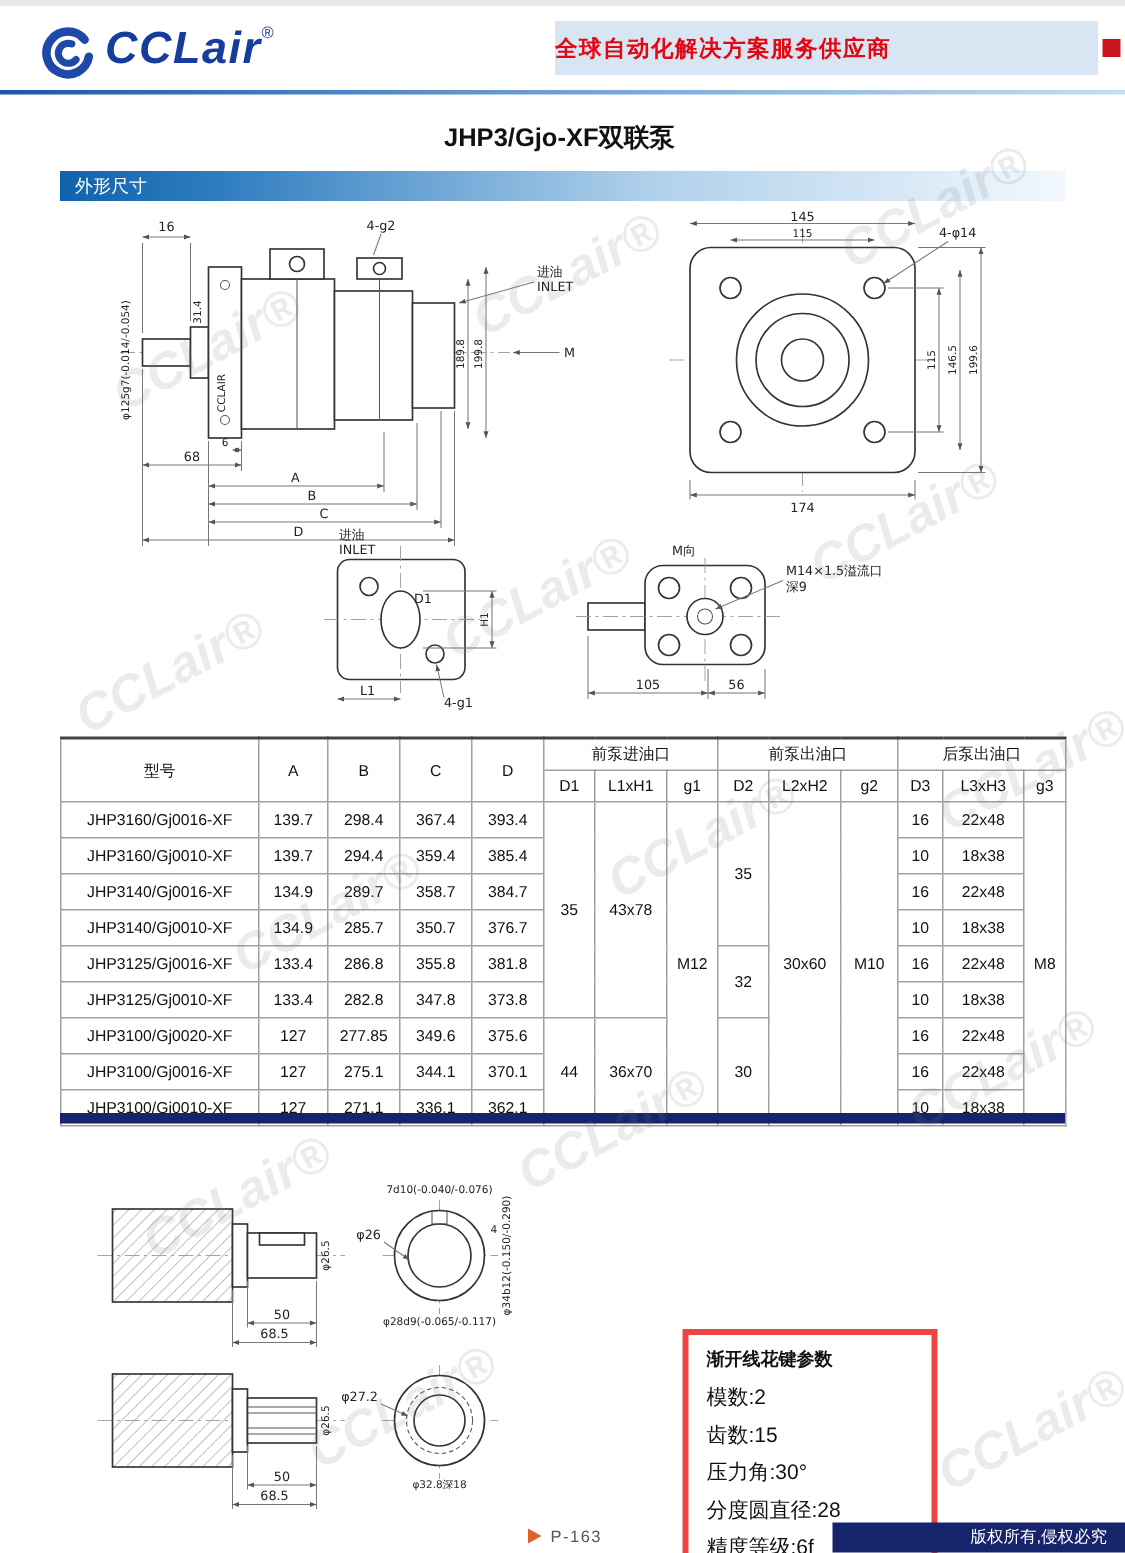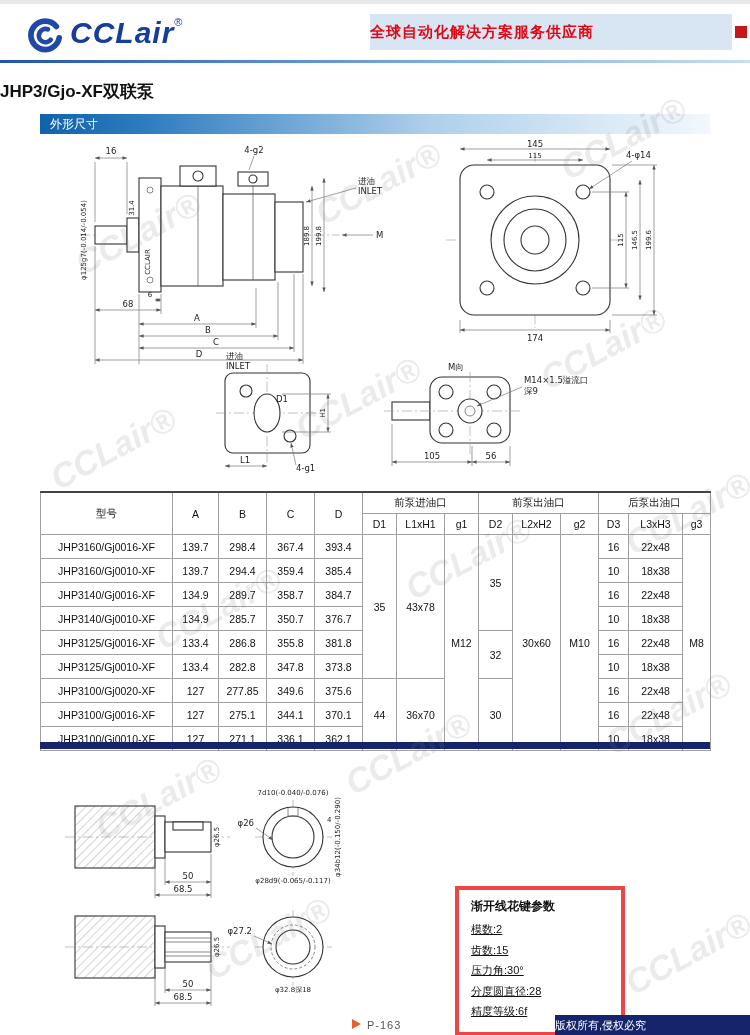--- a/index.html
+++ b/index.html
@@ -12,21 +12,21 @@
   .logo-text{color:#163d9b;font-size:30px;font-weight:bold;font-style:italic;letter-spacing:1px;line-height:38px;}
   .logo-reg{color:#163d9b;font-size:11px;margin-top:2px;}
   .tagline-strip{position:absolute;right:18px;top:10px;width:362px;height:36px;background:#d8e6f4;
                  display:flex;align-items:center;justify-content:flex-start;padding-right:14px;box-sizing:border-box;}
   .tagline{color:#e30613;font-size:15px;font-weight:bold;letter-spacing:1px;}
   .red-box{position:absolute;right:3px;top:22px;width:12px;height:12px;background:#c8161d;}
   .header-line{position:absolute;left:0;top:56px;width:750px;height:3px;
                background:linear-gradient(90deg,#1f55a5,#7fb0de 60%,#c7ddf0);}
 
   
-  .doc-title{position:absolute;left:0;top:76px;width:746px;font-size:17px;font-weight:bold;}
+  .doc-title{position:absolute;left:0;top:76px;width:746px;text-align:center;font-size:17px;font-weight:bold;}
   .sec{position:absolute;left:40px;width:670px;height:20px;color:#fff;font-size:12px;font-weight:normal;
        line-height:20px;padding-left:10px;box-sizing:border-box;
        background:linear-gradient(90deg,#0f62ac 0%,#2f7dc0 16%,#aecfea 58%,#f2f8fd 100%);}
   #sec-outline{top:110px;}
   #sec-shaft{top:752px;}
 
   
   .outline-svg{position:absolute;left:40px;top:136px;}
   .shaft-svg{position:absolute;left:40px;top:780px;}
   svg text{font-family:"DejaVu Sans",sans-serif;fill:#222;}
@@ -45,28 +45,28 @@
   .dim-table th,.dim-table td{border:1px solid #a0a0a0;font-size:10.5px;font-weight:normal;
              text-align:center;padding:1px 0;white-space:nowrap;overflow:hidden;}
   .dim-table thead th{height:18px;}
   .dim-table tbody td{height:21px;}
   .divider{position:absolute;left:40px;top:738px;width:670px;height:7px;background:#16256b;}
 
   
   .params-box{position:absolute;left:455px;top:882px;width:170px;border:4px solid #ef4444;
               padding:8px 12px;box-sizing:border-box;background:rgba(255,255,255,0.85);}
   .params-title{font-size:12px;font-weight:bold;margin-bottom:6px;}
-  .params-box p{margin:0 0 4px 0;font-size:11px;line-height:1.5;text-decoration:underline;}
+  .params-box p{margin:0 0 4px 0;font-size:14px;line-height:1.5;}
 
   
   .footer-pn{position:absolute;left:352px;bottom:8px;display:flex;align-items:flex-start;gap:6px;}
   .tri{width:0;height:0;border-left:9px solid #e2622b;border-top:5px solid transparent;border-bottom:5px solid transparent;}
   .pn-text{font-size:11px;color:#555;letter-spacing:1px;}
   .copyright-bar{position:absolute;right:0;bottom:4px;width:195px;height:20px;background:#16256b;color:#fff;
-                 font-size:11px;line-height:20px;padding-right:12px;box-sizing:border-box;}
+                 font-size:11px;line-height:20px;text-align:right;padding-right:12px;box-sizing:border-box;}
 
   
   .wm{position:absolute;font-size:34px;font-weight:bold;font-style:italic;color:rgba(120,120,120,0.15);
       transform:rotate(-28deg);white-space:nowrap;pointer-events:none;z-index:9;}
 </style>
 </head>
 <body>
 
 <div class="page">
 

